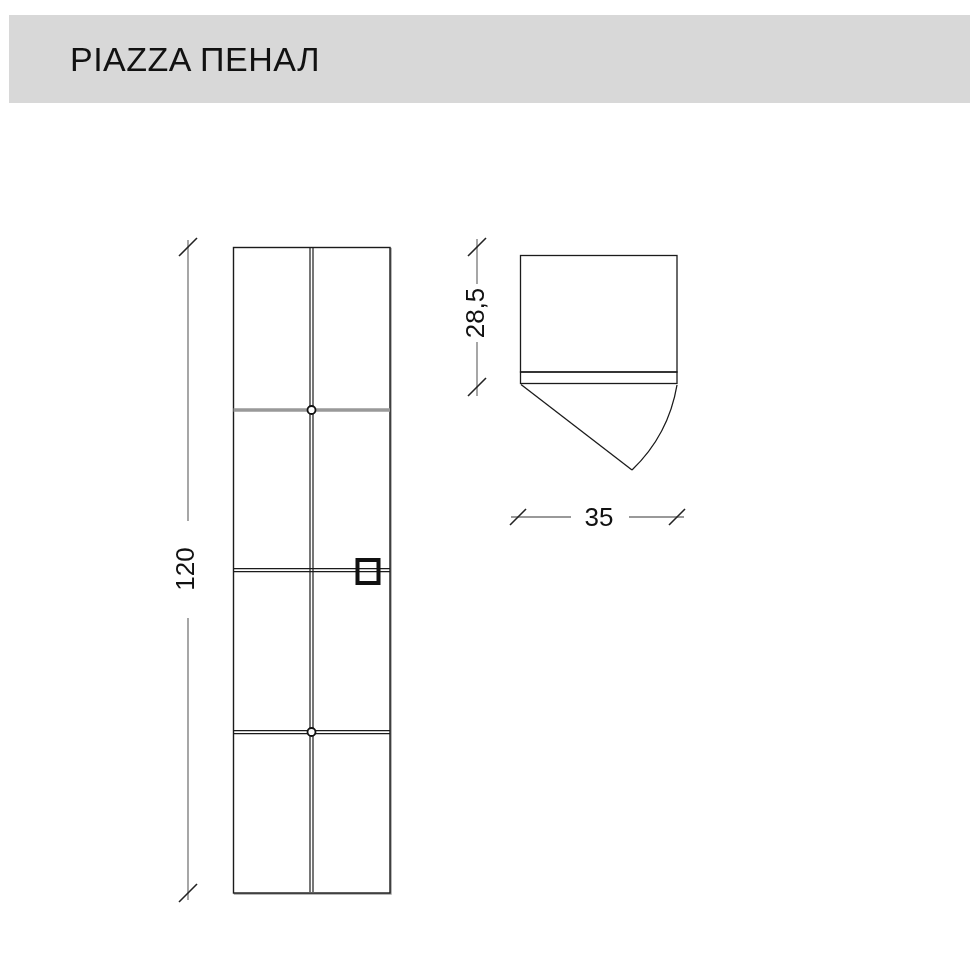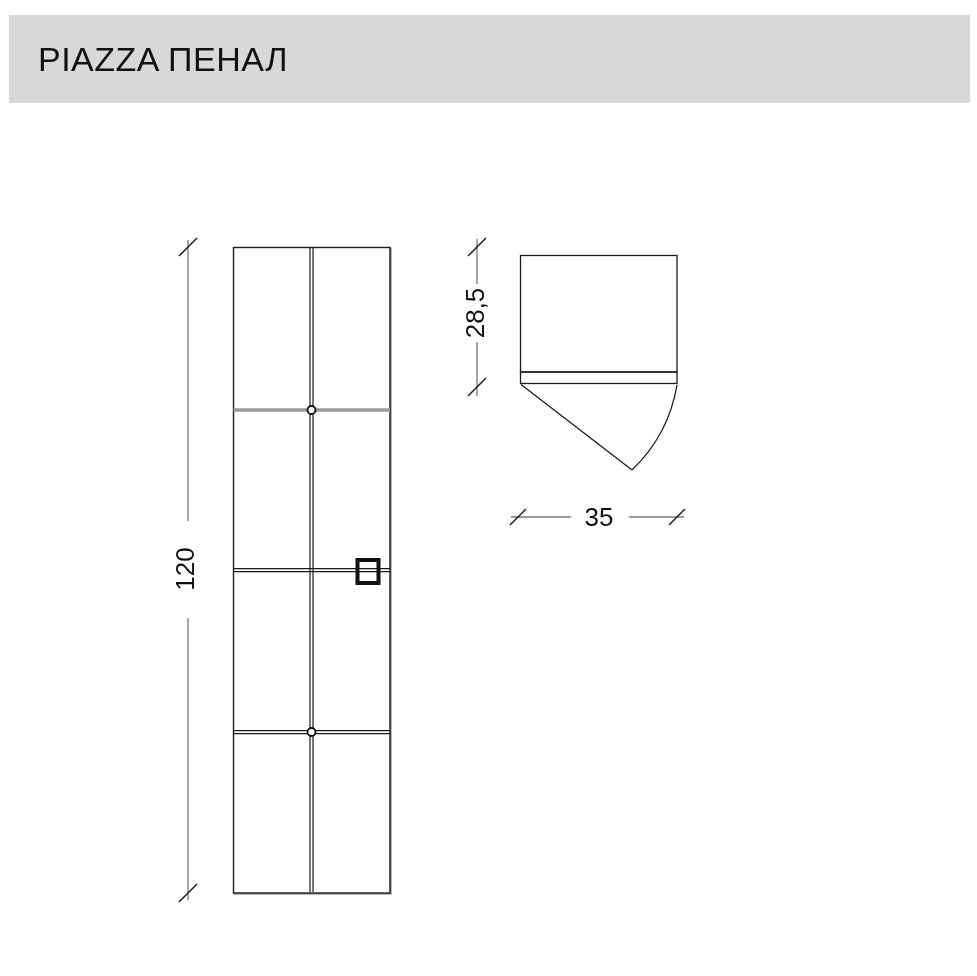--- a/index.html
+++ b/index.html
@@ -18,21 +18,21 @@
   .header-bar {
     position: absolute;
     left: 9px;
     top: 15px;
     width: 961px;
     height: 88px;
     background: #d8d8d8;
     display: flex;
     align-items: center;
     box-sizing: border-box;
-    padding-left: 29px;
+    padding-left: 61px;
   }
   .header-bar h1 {
     margin: 0;
     font-size: 34px;
     font-weight: 400;
     letter-spacing: 0.5px;
     color: #111111;
     font-family: "Liberation Sans", sans-serif;
   }
   svg.drawing {

